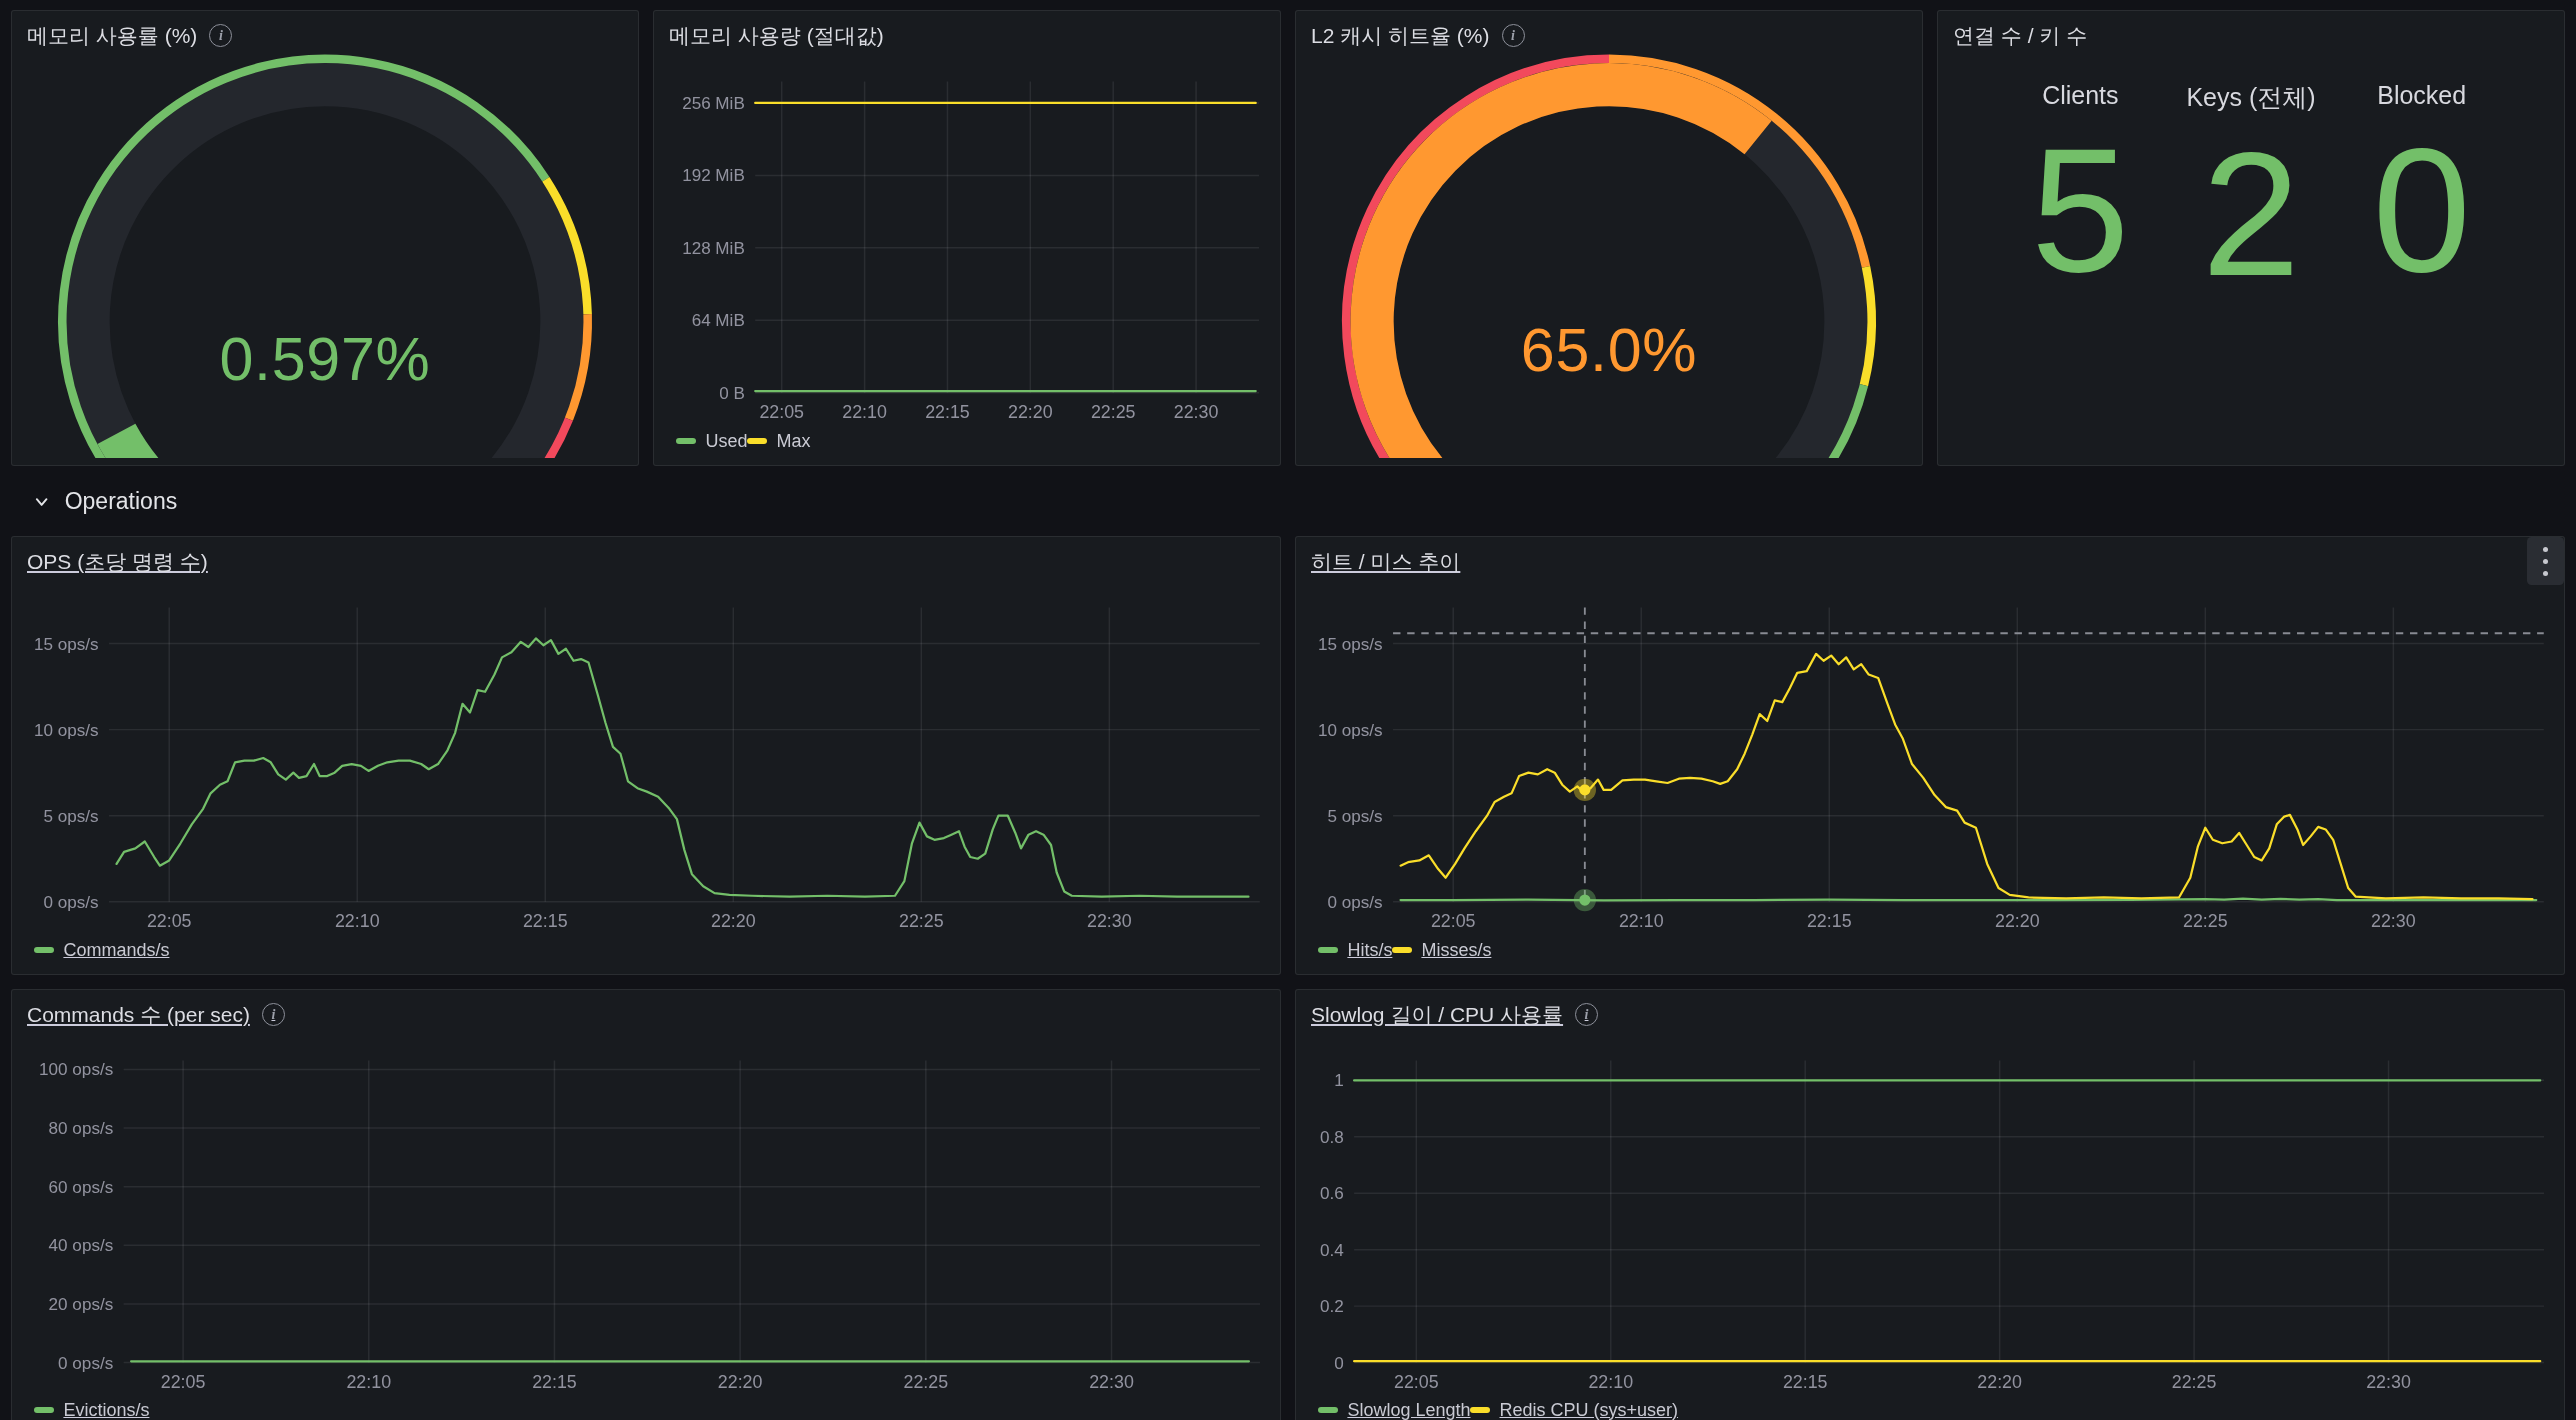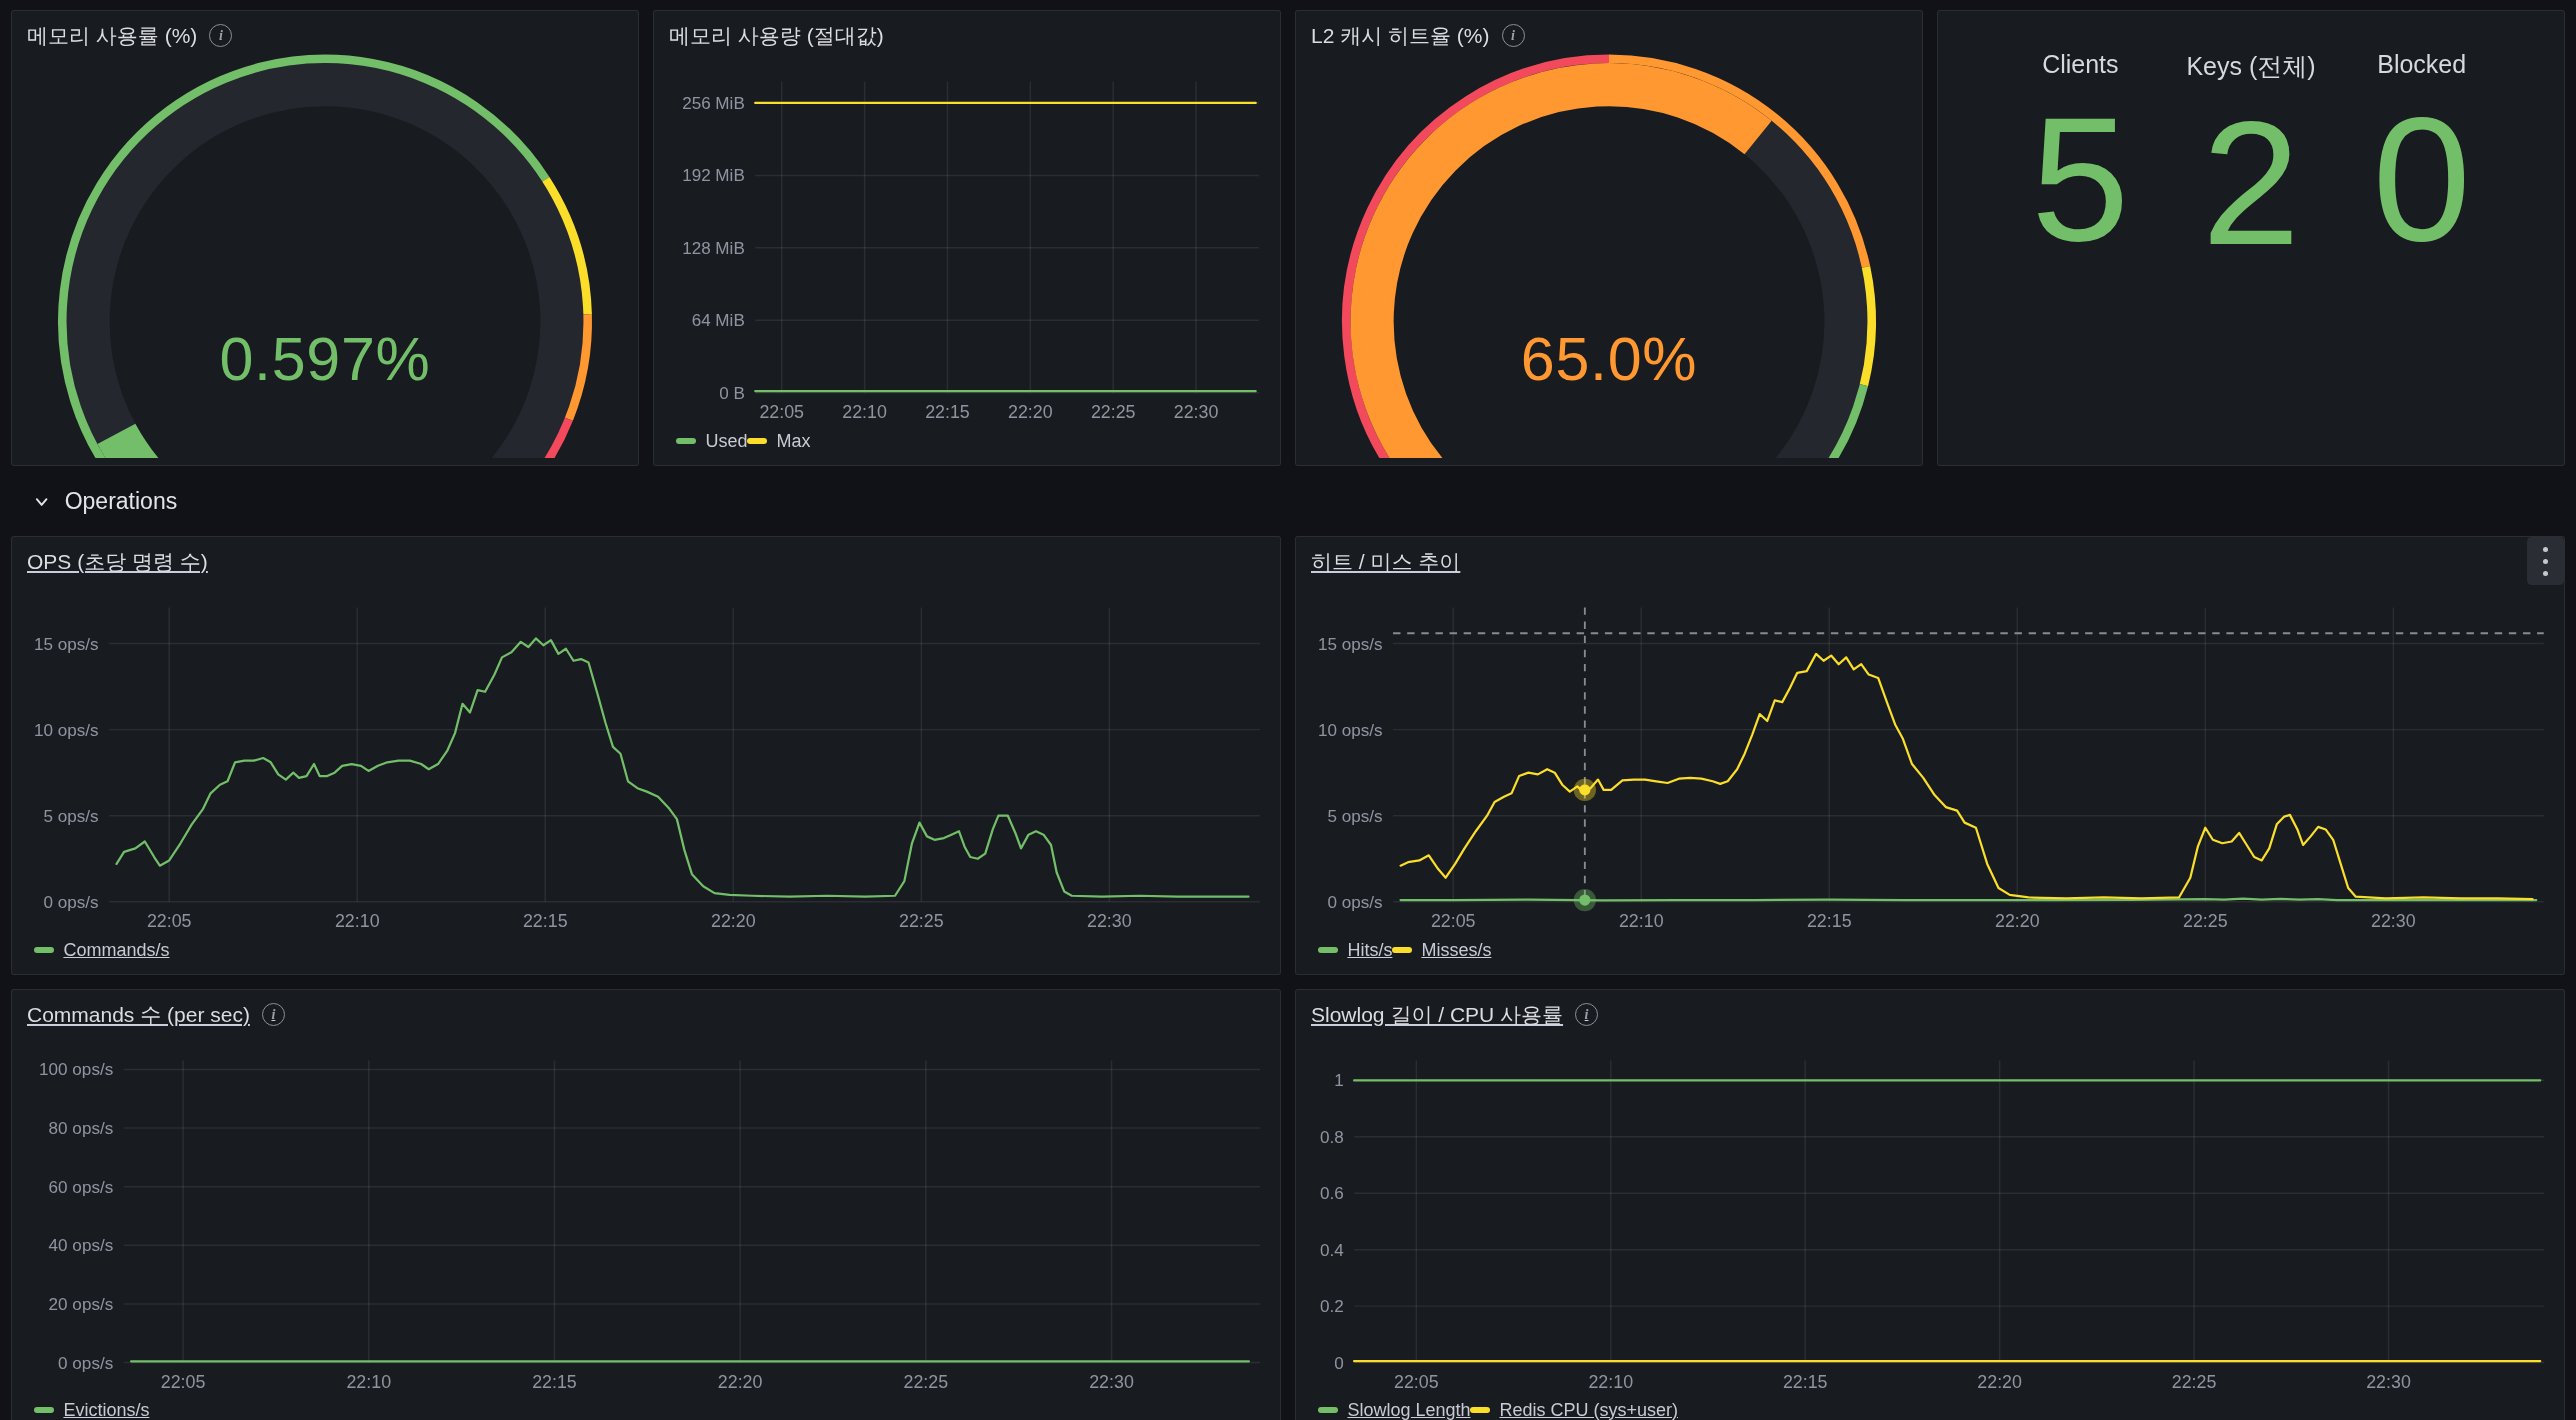--- a/index.html
+++ b/index.html
@@ -139,24 +139,27 @@
       <div class="gauge-wrap">
           <svg width="602" height="407" viewBox="0 0 810 547" xmlns="http://www.w3.org/2000/svg">
             <path d="M 134.77399246756494 590.5015432549751 A 352.755 352.755 0 0 1 405 11" fill="none" stroke="#F2495C" stroke-width="13" stroke-linecap="butt"></path>
             <path d="M 405 11 A 352.755 352.755 0 0 1 750.0464568968537 290.4131115055813" fill="none" stroke="#FF9830" stroke-width="13" stroke-linecap="butt"></path>
             <path d="M 750.0464568968537 290.4131115055813 A 352.755 352.755 0 0 1 747.2766689224891 449.09415828226076" fill="none" stroke="#FADE2A" stroke-width="13" stroke-linecap="butt"></path>
             <path d="M 747.2766689224891 449.09415828226076 A 352.755 352.755 0 0 1 675.226007532435 590.5015432549751" fill="none" stroke="#73BF69" stroke-width="13" stroke-linecap="butt"></path>
             <path d="M 160.81950353361017 568.6467645256328 A 318.755 318.755 0 1 1 649.1804964663899 568.6467645256328" fill="none" stroke="#24272d" stroke-width="58" stroke-linecap="butt"></path>
             <path d="M 160.81950353361017 568.6467645256328 A 318.755 318.755 0 0 1 605.5990212490909 116.03583905578327" fill="none" stroke="#FF9830" stroke-width="58" stroke-linecap="butt"></path>
           </svg>
         </div>
-      <div class="gauge-value orange" style="bottom:71px;">65.0%</div>
-    </div>
-
-    <div class="panel">
+      <div class="gauge-value orange" style="bottom:80px;">65.0%</div>
+    </div>
+
+    <div class="panel">
+      <div class="panel-header">
+        <span class="panel-title">연결 수 / 키 수</span>
+      </div>
       <div class="stats-row">
         <div class="stat-col">
           <div class="stat-label">Clients</div>
           <div class="stat-value">5</div>
         </div>
         <div class="stat-col">
           <div class="stat-label">Keys (전체)</div>
           <div class="stat-value">2</div>
         </div>
         <div class="stat-col">

